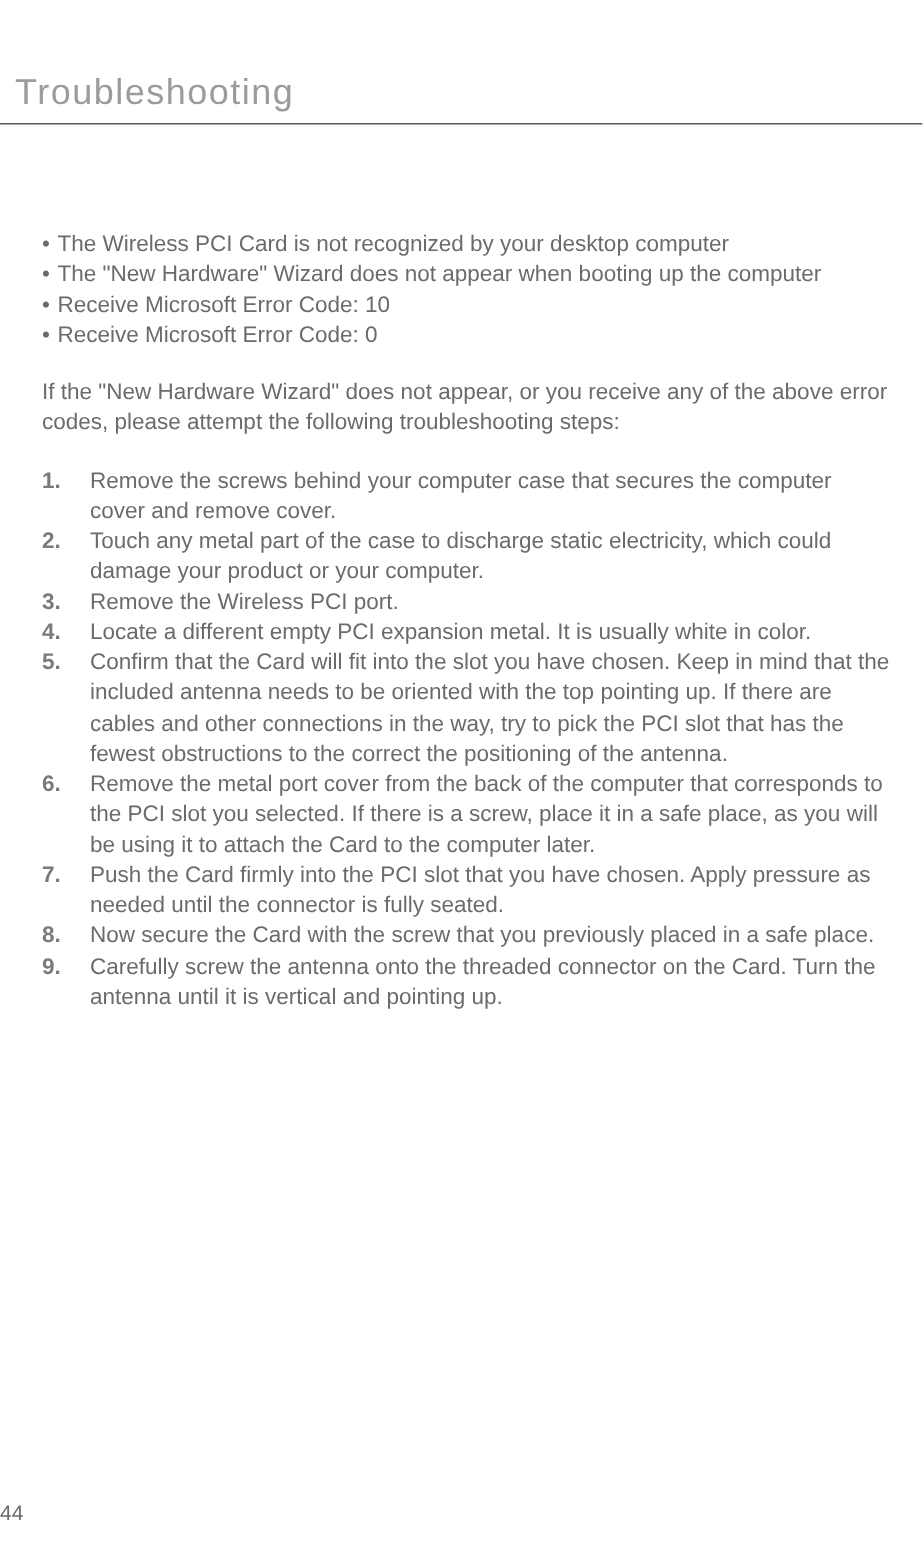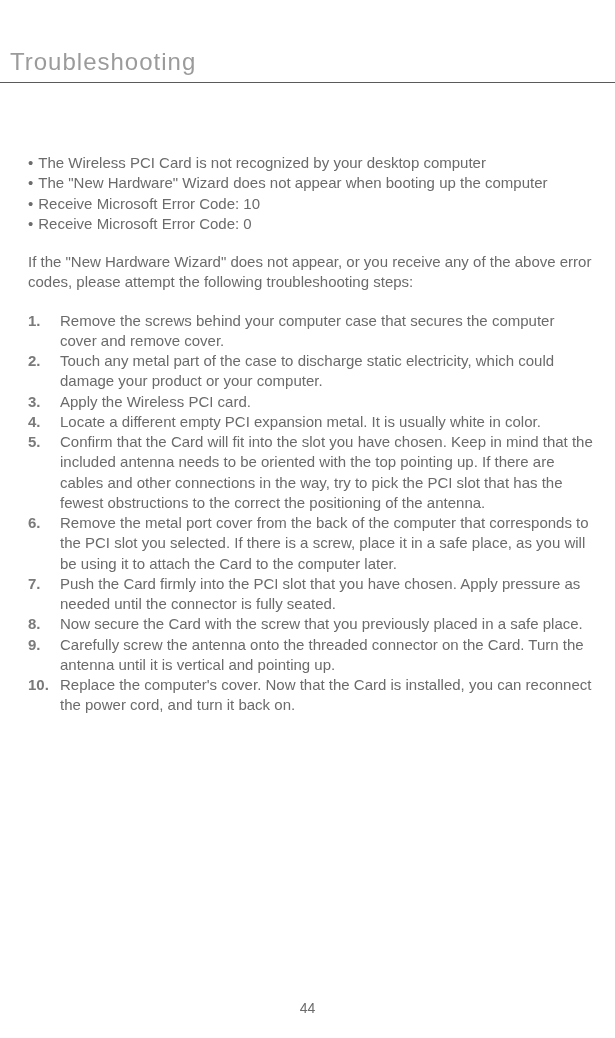--- a/index.html
+++ b/index.html
@@ -78,21 +78,21 @@
   }
   .step-text {
     flex: 1 1 auto;
     padding-right: 4px;
   }
   .page-footer {
     position: absolute;
     bottom: 22px;
     left: 0;
     right: 0;
-    text-align: center;
+    text-align: left;
     font-size: 14px;
     color: #6b6b6b;
   }
 </style>
 </head>
 <body>
 
 <div class="page-header">Troubleshooting</div>
 <div class="divider"></div>
 
@@ -124,21 +124,21 @@
     <div class="step-row">
       <span class="step-num">1.</span>
       <span class="step-text">Remove the screws behind your computer case that secures the computer cover and remove cover.</span>
     </div>
     <div class="step-row">
       <span class="step-num">2.</span>
       <span class="step-text">Touch any metal part of the case to discharge static electricity, which could damage your product or your computer.</span>
     </div>
     <div class="step-row">
       <span class="step-num">3.</span>
-      <span class="step-text">Apply the Wireless PCI card.</span>
+      <span class="step-text">Remove the Wireless PCI port.</span>
     </div>
     <div class="step-row">
       <span class="step-num">4.</span>
       <span class="step-text">Locate a different empty PCI expansion metal. It is usually white in color.</span>
     </div>
     <div class="step-row">
       <span class="step-num">5.</span>
       <span class="step-text">Confirm that the Card will fit into the slot you have chosen. Keep in mind that the included antenna needs to be oriented with the top pointing up. If there are cables and other connections in the way, try to pick the PCI slot that has the fewest obstructions to the correct the positioning of the antenna.</span>
     </div>
     <div class="step-row">
@@ -150,21 +150,17 @@
       <span class="step-text">Push the Card firmly into the PCI slot that you have chosen. Apply pressure as needed until the connector is fully seated.</span>
     </div>
     <div class="step-row">
       <span class="step-num">8.</span>
       <span class="step-text">Now secure the Card with the screw that you previously placed in a safe place.</span>
     </div>
     <div class="step-row">
       <span class="step-num">9.</span>
       <span class="step-text">Carefully screw the antenna onto the threaded connector on the Card. Turn the antenna until it is vertical and pointing up.</span>
     </div>
-    <div class="step-row">
-      <span class="step-num">10.</span>
-      <span class="step-text">Replace the computer's cover. Now that the Card is installed, you can reconnect the power cord, and turn it back on.</span>
-    </div>
   </div>
 
 </div>
 
 <div class="page-footer">44</div>
 
 </body></html>

